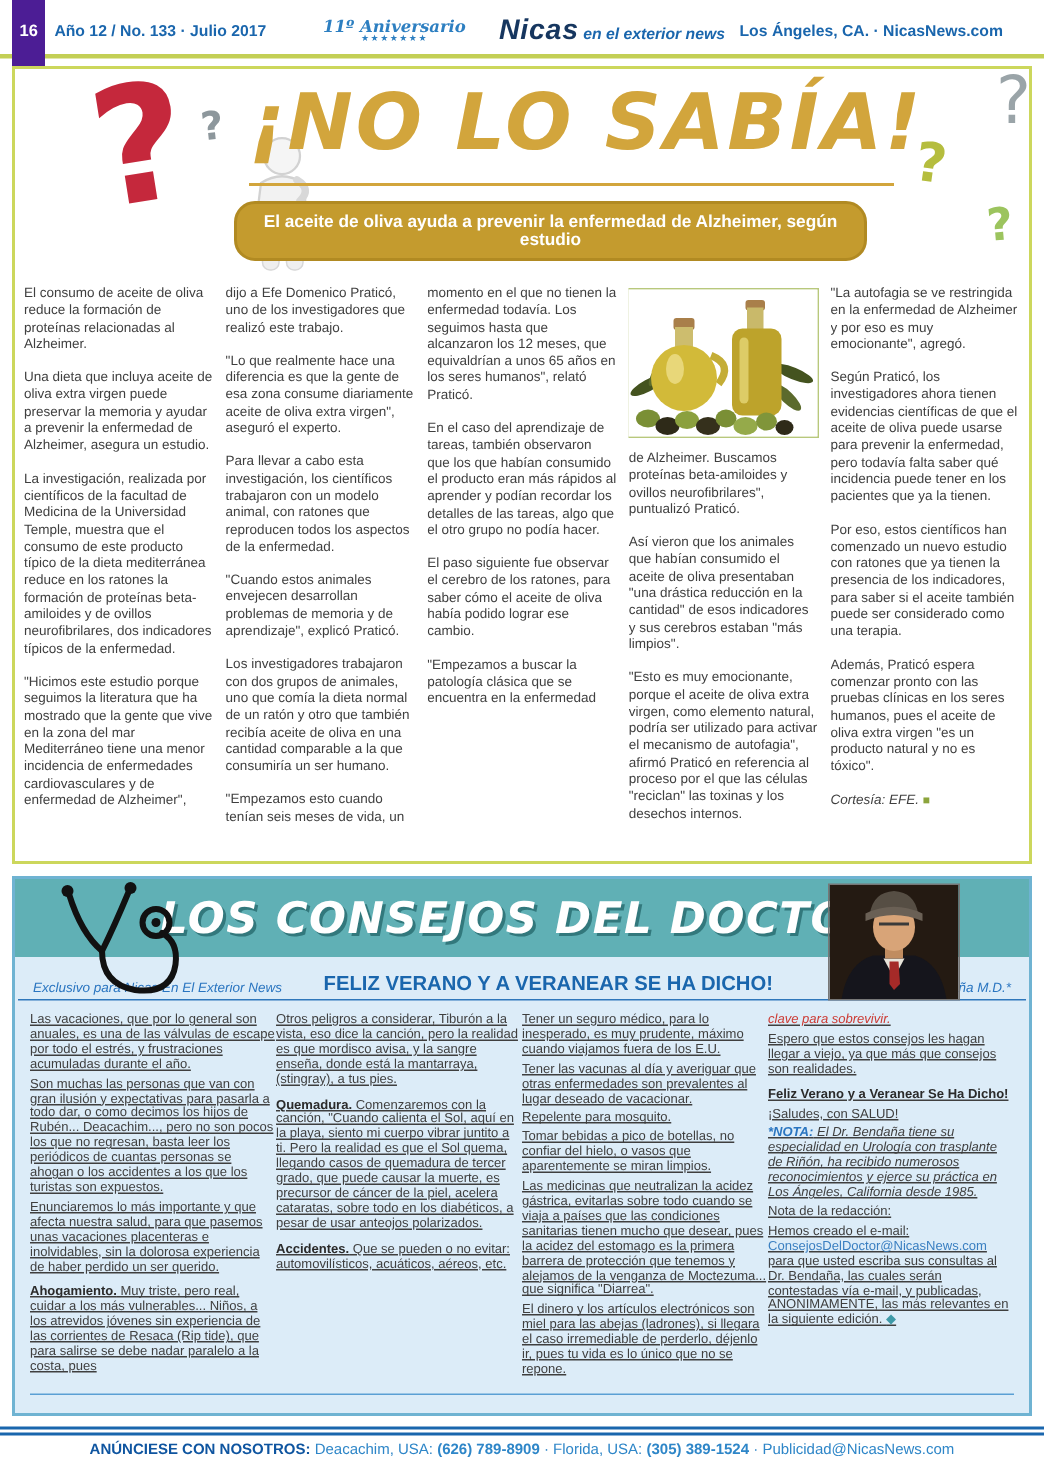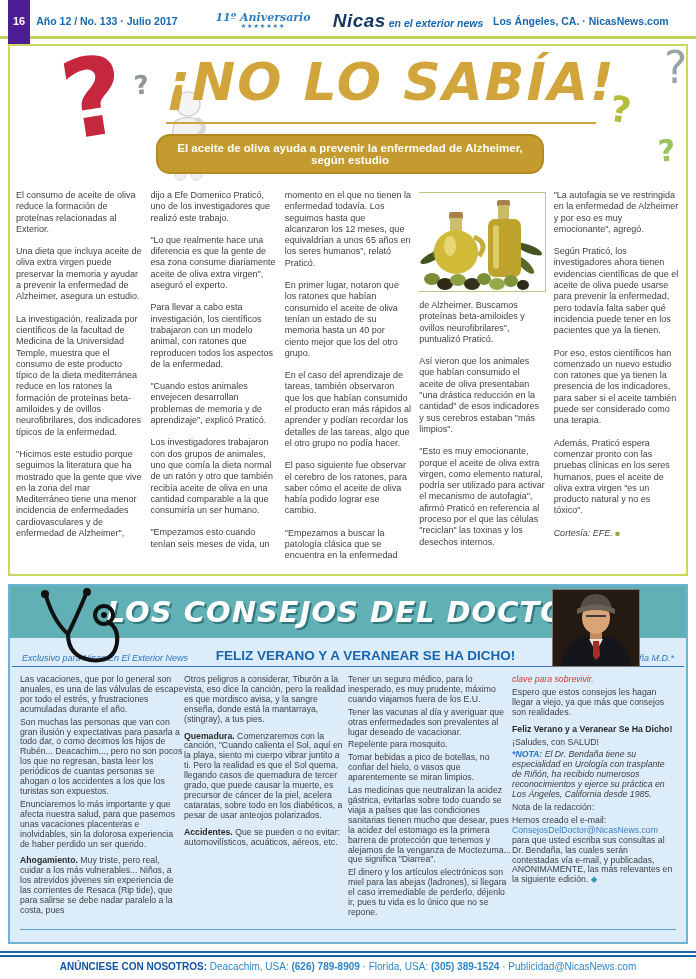--- a/index.html
+++ b/index.html
@@ -36,21 +36,21 @@
   .q-gray-big { left:648px; top:-4px; font-size:44px; color:#9aa4a8; font-weight:normal; }
   .q-olive { left:594px; top:42px; font-size:36px; color:#b5bd3e; transform:rotate(8deg); }
   .q-green { left:642px; top:86px; font-size:30px; color:#9cc45e; transform:rotate(-5deg); }
   h1.headline {
     position:absolute; left:150px; right:94px; top:2px; text-align:center;
     font-size:52px; font-weight:bold; font-style:italic; letter-spacing:2px;
     color:#d2a53c; font-family:"DejaVu Sans", sans-serif; white-space:nowrap;
   }
   .headline-rule { position:absolute; left:150px; width:430px; top:72px; height:2px; background:#d2a53c; }
   .subtitle-pill {
-    position:absolute; left:140px; top:84px; width:388px; background:#c49b2e; color:#fff;
+    position:absolute; left:140px; top:84px; width:422px; background:#c49b2e; color:#fff;
     font-weight:bold; font-size:11.5px; text-align:center; padding:6px 10px;
     border-radius:14px; border:2px solid #b18a22;
   }
   .art-cols { display:flex; gap:8px; margin-top:8px; height:384px; overflow:hidden; }
   .art-col { flex:1; font-size:9px; line-height:11.3px; color:#3f3f3f; overflow:hidden; }
   .art-col p { margin:0 0 11px 0; }
   .olive-photo { width:128px; height:100px; border:1px solid #b8c87c; margin:2px 0 8px -1px; background:#fff; }
 
   
   .s-italic { font-style:italic; }
@@ -76,21 +76,21 @@
   }
   .stethoscope { position:absolute; left:8px; top:2px; }
   .doc-photo { position:absolute; right:46px; top:3px; width:88px; height:78px; border:1px solid #777; }
   .doc-meta {
     display:flex; justify-content:space-between; align-items:flex-end;
     padding:10px 10px 3px 10px; border-bottom:1px solid #2f77bb; margin:0 2px;
   }
   .doc-excl { color:#2a75c0; font-style:italic; font-size:9px; width:185px; }
   .doc-headline { color:#1a66ad; font-weight:bold; font-size:13.5px; white-space:nowrap; }
   .doc-byline { color:#2a75c0; font-style:italic; font-size:9px; width:150px; text-align:right; }
-  .doc-cols { display:flex; padding:8px 10px 4px 10px; height:262px; overflow:hidden; }
+  .doc-cols { display:flex; padding:8px 10px 4px 10px; height:262px; overflow:hidden;text-decoration:underline; }
   .doc-col { flex:1; font-size:8.7px; line-height:9.9px; color:#3f3f3f; overflow:hidden; }
   .doc-col p { margin:0 0 3px 0; }
   .doc-col p:has(.s-lead), .doc-col p:has(.s-bold) { margin-top:7px; }
   .doc-bottom-rule { margin:0 10px; border-top:1px solid #5a9fd4; }
 
   
   .footer { margin-top:7px; }
   .f-rule1 { height:2px; background:#1a66ad; margin:0; }
   .f-rule2 { height:2px; background:#1a66ad; margin:2px 0 4px 0; }
   .foot-text { text-align:center; font-size:10px; color:#2e86c8; }
@@ -132,36 +132,35 @@
       <span class="q q-gray-small">?</span>
       <span class="q q-gray-big">?</span>
       <span class="q q-olive">?</span>
       <span class="q q-green">?</span>
       <h1 class="headline">¡NO LO SABÍA!</h1>
       <div class="headline-rule"></div>
       <div class="subtitle-pill">El aceite de oliva ayuda a prevenir la enfermedad de Alzheimer, según estudio</div>
     </div>
     <div class="art-cols">
       <div class="art-col">
-          <p><span>El consumo de aceite de oliva reduce la formación de proteínas relacionadas al Exterior.</span></p>
+          <p><span>El consumo de aceite de oliva reduce la formación de proteínas relacionadas al Alzheimer.</span></p>
           <p><span>Una dieta que incluya aceite de oliva extra virgen puede preservar la memoria y ayudar a prevenir la enfermedad de Alzheimer, asegura un estudio.</span></p>
           <p><span>La investigación, realizada por científicos de la facultad de Medicina de la Universidad Temple, muestra que el consumo de este producto típico de la dieta mediterránea reduce en los ratones la formación de proteínas beta-amiloides y de ovillos neurofibrilares, dos indicadores típicos de la enfermedad.</span></p>
           <p><span>"Hicimos este estudio porque seguimos la literatura que ha mostrado que la gente que vive en la zona del mar Mediterráneo tiene una menor incidencia de enfermedades cardiovasculares y de enfermedad de Alzheimer",</span></p>
         </div>
       <div class="art-col">
           <p><span>dijo a Efe Domenico Praticó, uno de los investigadores que realizó este trabajo.</span></p>
           <p><span>"Lo que realmente hace una diferencia es que la gente de esa zona consume diariamente aceite de oliva extra virgen", aseguró el experto.</span></p>
           <p><span>Para llevar a cabo esta investigación, los científicos trabajaron con un modelo animal, con ratones que reproducen todos los aspectos de la enfermedad.</span></p>
           <p><span>"Cuando estos animales envejecen desarrollan problemas de memoria y de aprendizaje", explicó Praticó.</span></p>
           <p><span>Los investigadores trabajaron con dos grupos de animales, uno que comía la dieta normal de un ratón y otro que también recibía aceite de oliva en una cantidad comparable a la que consumiría un ser humano.</span></p>
           <p><span>"Empezamos esto cuando tenían seis meses de vida, un</span></p>
         </div>
       <div class="art-col">
           <p><span>momento en el que no tienen la enfermedad todavía. Los seguimos hasta que alcanzaron los 12 meses, que equivaldrían a unos 65 años en los seres humanos", relató Praticó.</span></p>
-          <p><span>En primer lugar, notaron que los ratones que habían consumido el aceite de oliva tenían un estado de su memoria hasta un 40 por ciento mejor que los del otro grupo.</span></p>
           <p><span>En el caso del aprendizaje de tareas, también observaron que los que habían consumido el producto eran más rápidos al aprender y podían recordar los detalles de las tareas, algo que el otro grupo no podía hacer.</span></p>
           <p><span>El paso siguiente fue observar el cerebro de los ratones, para saber cómo el aceite de oliva había podido lograr ese cambio.</span></p>
           <p><span>"Empezamos a buscar la patología clásica que se encuentra en la enfermedad</span></p>
         </div>
       <div class="art-col">
         <div class="olive-photo">
           <svg width="126" height="98" viewBox="0 0 126 98">
             <rect width="126" height="98" fill="#ffffff"></rect>
             <ellipse cx="13" cy="64" rx="13" ry="4" fill="#44531f" transform="rotate(-28 13 64)"></ellipse>
             <ellipse cx="20" cy="55" rx="11" ry="3.5" fill="#5b6a2c" transform="rotate(-58 20 55)"></ellipse>

